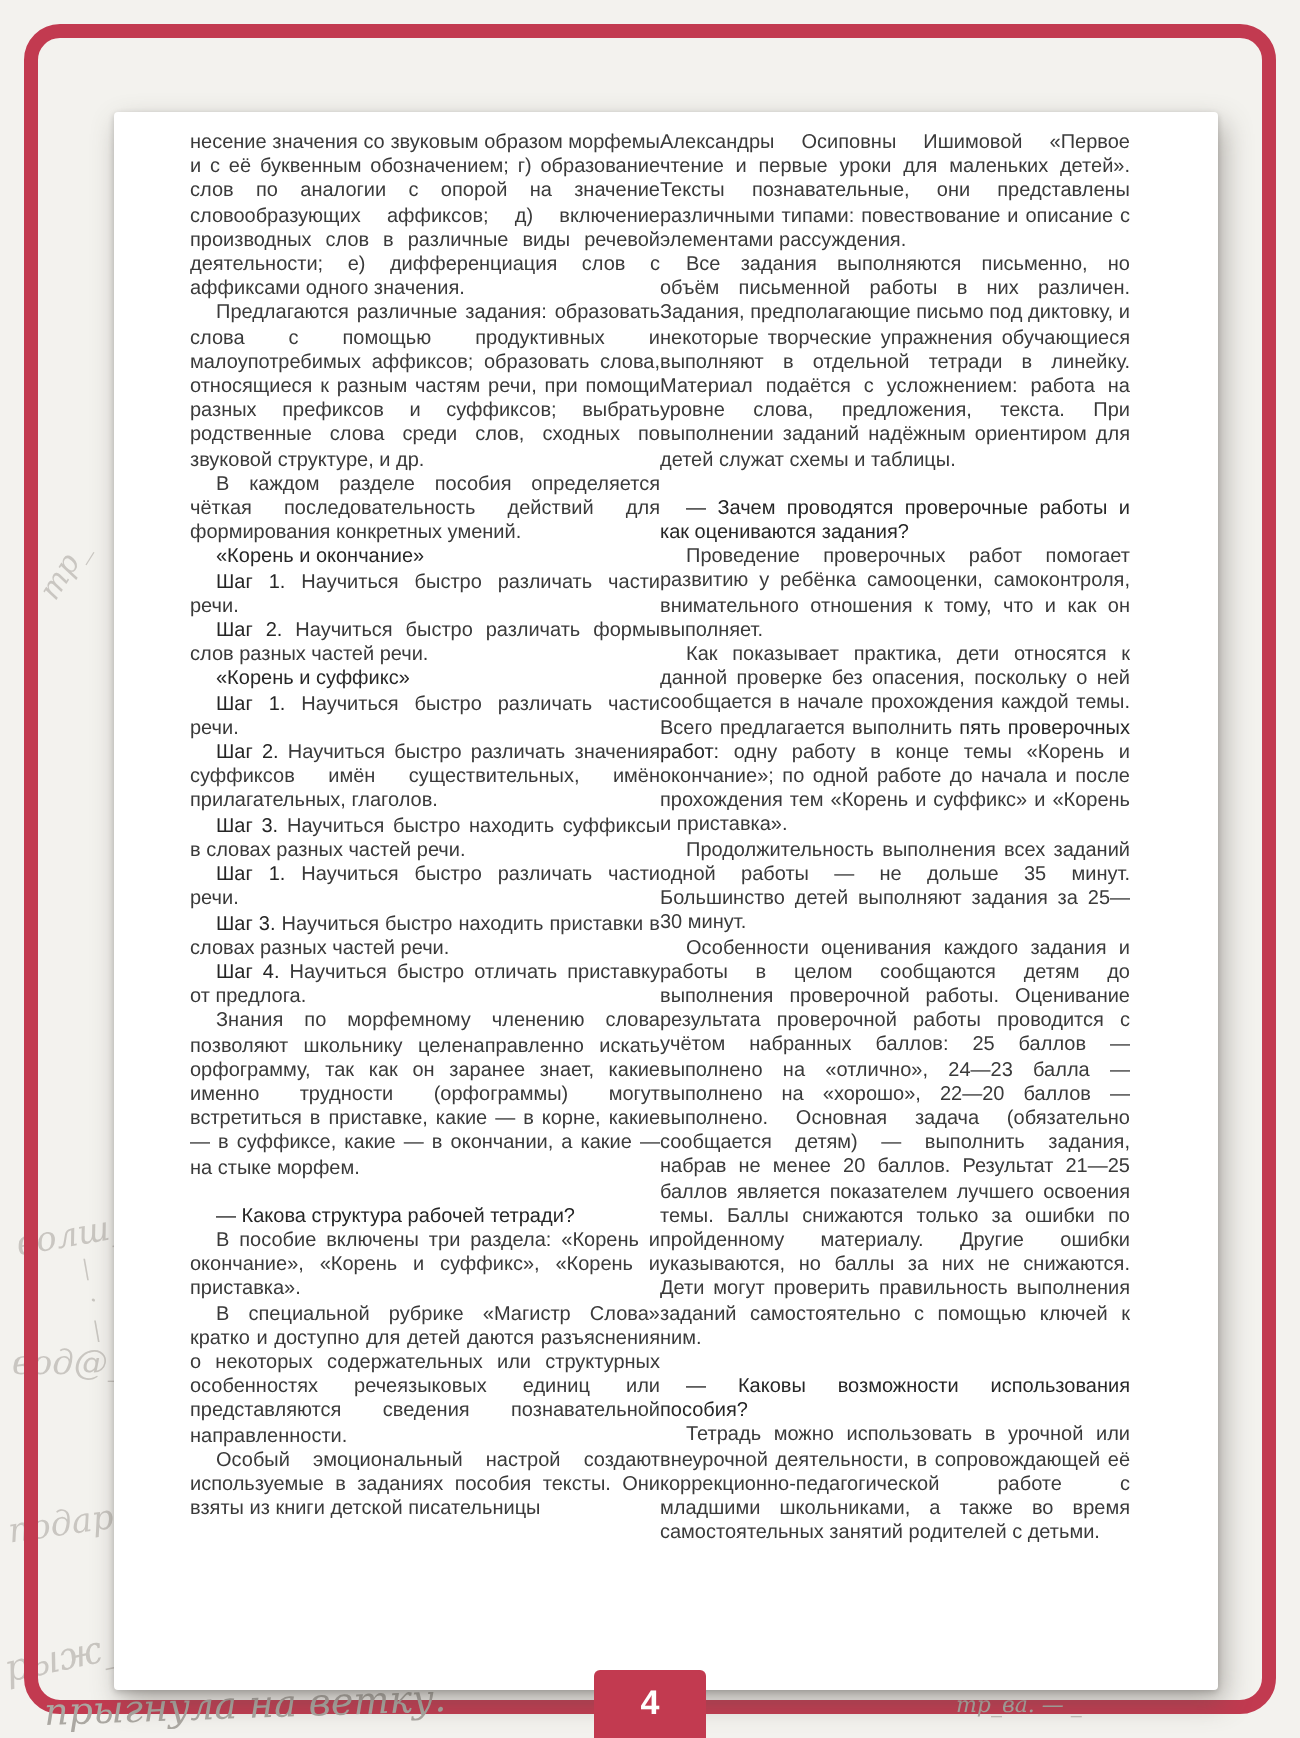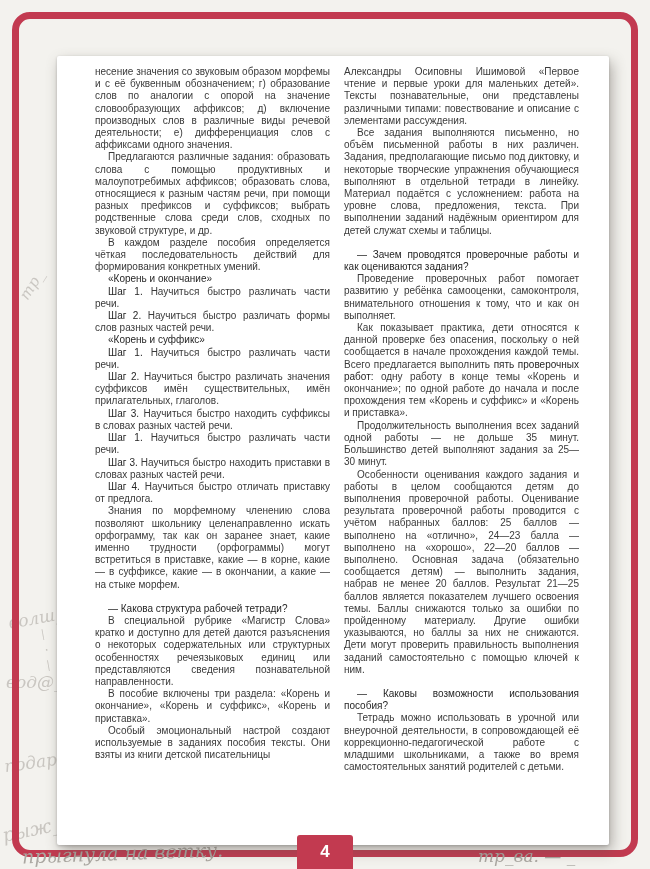--- a/index.html
+++ b/index.html
@@ -20,30 +20,30 @@
     font-family:"DejaVu Serif",serif;font-style:italic;white-space:nowrap;
   }
   .decor.dark{color:#aba8a2;z-index:3}
   #dw1{left:16px;top:276px;font-size:15px;transform:rotate(-58deg)}
   #dw2{left:8px;top:608px;font-size:17px;transform:rotate(-10deg)}
   #ddash{left:24px;top:644px;font-size:12px;transform:rotate(80deg);letter-spacing:2px}
   #dw3{left:6px;top:672px;font-size:17px}
   #dw4{left:4px;top:752px;font-size:17px;transform:rotate(-8deg)}
   #dw5{left:2px;top:818px;font-size:19px;transform:rotate(-12deg)}
   #db1{left:22px;top:842px;font-size:19px;transform:rotate(-2deg)}
-  #db2{left:478px;top:846px;font-size:17px}
+  #db2{left:478px;top:846px;font-size:11px}
   
   .sheet{
     position:absolute;left:57px;top:56px;width:552px;height:789px;
     background:#ffffff;border-radius:2px;
     box-shadow:3px 6px 14px rgba(90,85,78,.45),0 1px 3px rgba(0,0,0,.2);
     z-index:3;box-sizing:border-box;
     padding:10px 29px 10px 38px;
   }
-  .cols{display:flex;gap:14px;height:100%;overflow:hidden}
+  .cols{display:flex;height:100%;overflow:hidden}
   .col{width:235px;overflow:hidden}
   .col p{
     margin:0;font-size:10px;line-height:12.2px;color:#3a3a3a;
     text-align:justify;text-indent:13px;hyphens:auto;-webkit-hyphens:auto;
   }
   .col p.cont{text-indent:0}
   .col p.head{font-weight:700;color:#262626}
   .col p.question{font-weight:700;color:#262626;margin-top:12px}
   .col .b{font-weight:400;color:#262626}
   
@@ -80,22 +80,22 @@
         <p class="step"><span class="b">Шаг 2.</span><span> Научиться быстро различать формы слов разных частей речи.</span></p>
         <p class="head"><span class="b">«Корень и суффикс»</span></p>
         <p class="step"><span class="b">Шаг 1.</span><span> Научиться быстро различать части речи.</span></p>
         <p class="step"><span class="b">Шаг 2.</span><span> Научиться быстро различать значения суффиксов имён существительных, имён прилагательных, глаголов.</span></p>
         <p class="step"><span class="b">Шаг 3.</span><span> Научиться быстро находить суффиксы в словах разных частей речи.</span></p>
         <p class="step"><span class="b">Шаг 1.</span><span> Научиться быстро различать части речи.</span></p>
         <p class="step"><span class="b">Шаг 3.</span><span> Научиться быстро находить приставки в словах разных частей речи.</span></p>
         <p class="step"><span class="b">Шаг 4.</span><span> Научиться быстро отличать приставку от предлога.</span></p>
         <p class="body"><span>Знания по морфемному членению слова позволяют школьнику целенаправленно искать орфограмму, так как он заранее знает, какие именно трудности (орфограммы) могут встретиться в приставке, какие — в корне, какие — в суффиксе, какие — в окончании, а какие — на стыке морфем.</span></p>
         <p class="question"><span class="b">— Какова структура рабочей тетради?</span></p>
+        <p class="body"><span>В пособие включены три раздела: «Корень и окончание», «Корень и суффикс», «Корень и приставка».</span></p>
         <p class="body"><span>В специальной рубрике «Магистр Слова» кратко и доступно для детей даются разъяснения о некоторых содержательных или структурных особенностях речеязыковых единиц или представляются сведения познавательной направленности.</span></p>
-        <p class="body"><span>В пособие включены три раздела: «Корень и окончание», «Корень и суффикс», «Корень и приставка».</span></p>
         <p class="body"><span>Особый эмоциональный настрой создают используемые в заданиях пособия тексты. Они взяты из книги детской писательницы</span></p>
       </div>
     <div class="col">
         <p class="cont"><span>Александры Осиповны Ишимовой «Первое чтение и первые уроки для маленьких детей». Тексты познавательные, они представлены различными типами: повествование и описание с элементами рассуждения.</span></p>
         <p class="body"><span>Все задания выполняются письменно, но объём письменной работы в них различен. Задания, предполагающие письмо под диктовку, и некоторые творческие упражнения обучающиеся выполняют в отдельной тетради в линейку. Материал подаётся с усложнением: работа на уровне слова, предложения, текста. При выполнении заданий надёжным ориентиром для детей служат схемы и таблицы.</span></p>
         <p class="question"><span class="b">— Зачем проводятся проверочные работы и как оцениваются задания?</span></p>
         <p class="body"><span>Проведение проверочных работ помогает развитию у ребёнка самооценки, самоконтроля, внимательного отношения к тому, что и как он выполняет.</span></p>
         <p class="body"><span>Как показывает практика, дети относятся к данной проверке без опасения, поскольку о ней сообщается в начале прохождения каждой темы. Всего предлагается выполнить </span><span class="b">пять проверочных работ:</span><span> одну работу в конце темы «Корень и окончание»; по одной работе до начала и после прохождения тем «Корень и суффикс» и «Корень и приставка».</span></p>
         <p class="body"><span>Продолжительность выполнения всех заданий одной работы — не дольше 35 минут. Большинство детей выполняют задания за 25—30 минут.</span></p>
         <p class="body"><span>Особенности оценивания каждого задания и работы в целом сообщаются детям до выполнения проверочной работы. Оценивание результата проверочной работы проводится с учётом набранных баллов: 25 баллов — выполнено на «отлично», 24—23 балла — выполнено на «хорошо», 22—20 баллов — выполнено. Основная задача (обязательно сообщается детям) — выполнить задания, набрав не менее 20 баллов. Результат 21—25 баллов является показателем лучшего освоения темы. Баллы снижаются только за ошибки по пройденному материалу. Другие ошибки указываются, но баллы за них не снижаются. Дети могут проверить правильность выполнения заданий самостоятельно с помощью ключей к ним.</span></p>

